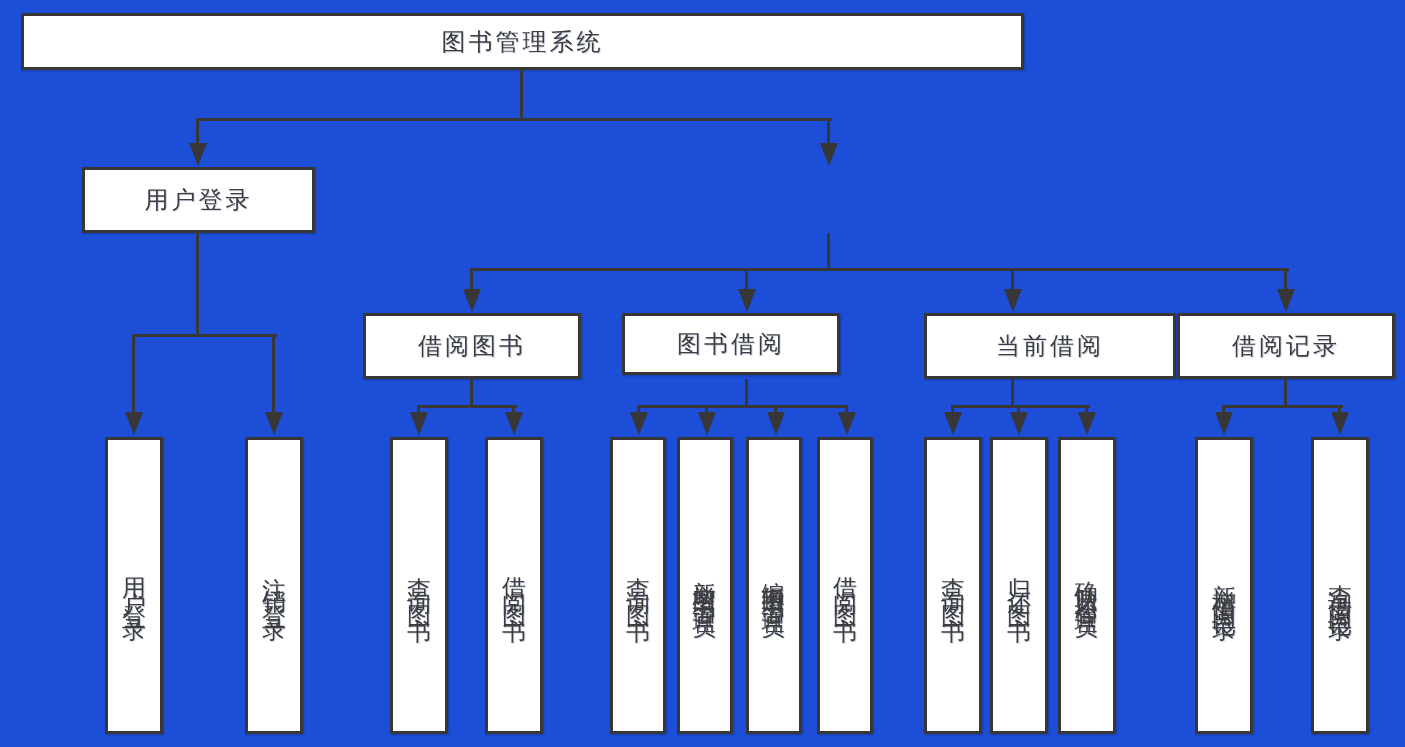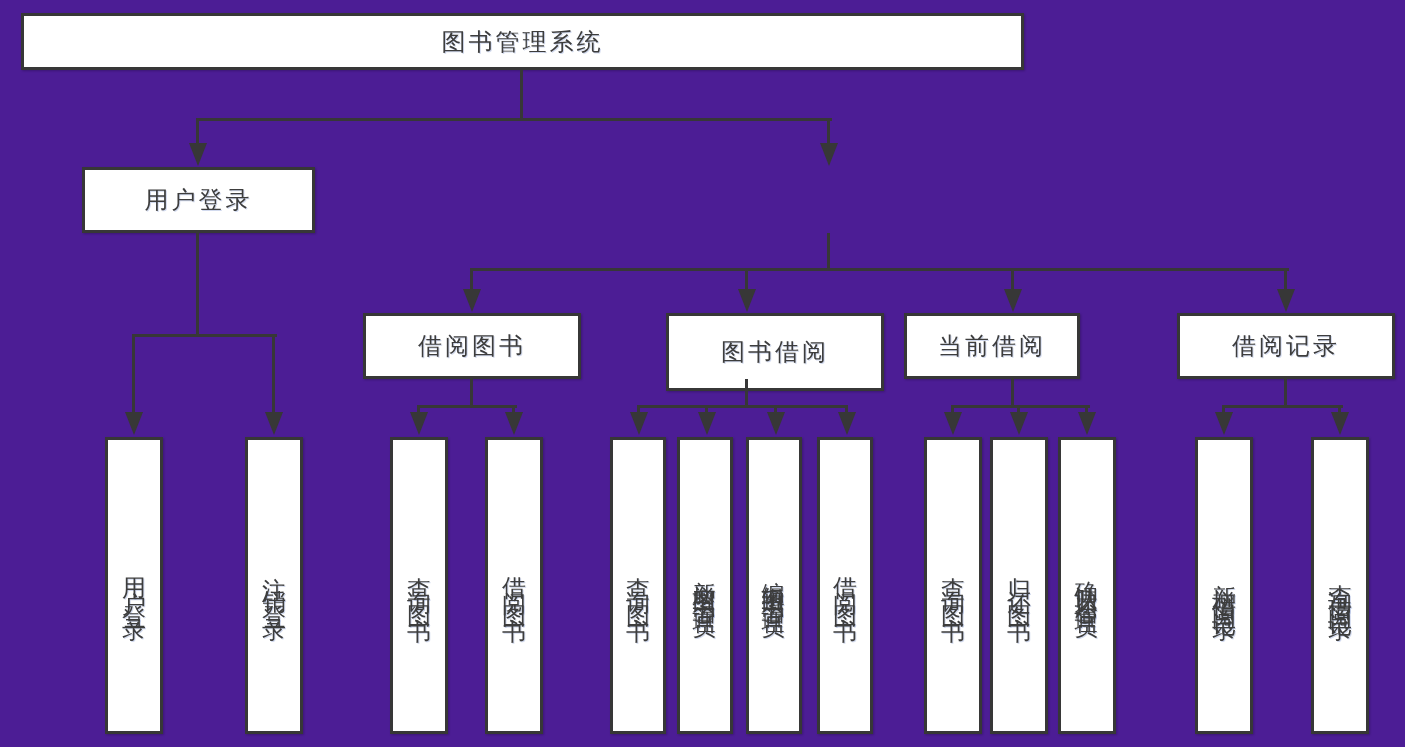--- a/index.html
+++ b/index.html
@@ -4,21 +4,21 @@
 <style>
   html, body {
     margin: 0;
     padding: 0;
     background: #ffffff;
   }
   .stage {
     position: relative;
     width: 1405px;
     height: 747px;
-    background: #4c1d95;
+    background: #1d4ed8;
     overflow: hidden;
     font-family: "DejaVu Sans", "Liberation Sans", sans-serif;
   }
   
   .node {
     position: absolute;
     box-sizing: border-box;
     border: 3px solid #373737;
     background: #ffffff;
     display: flex;
@@ -99,24 +99,24 @@
   <div class="vl" style="left:1011px;top:268px;height:24px"></div>
   <div class="vl" style="left:1284px;top:268px;height:24px"></div>
   <div class="ar" style="left:463px;top:289px"></div>
   <div class="ar" style="left:738px;top:289px"></div>
   <div class="ar" style="left:1004px;top:289px"></div>
   <div class="ar" style="left:1277px;top:289px"></div>
 
   <div class="node h" style="left:363px;top:313px;width:218px;height:66px">
     <span>借阅图书</span>
   </div>
-  <div class="node h" style="left:666px;top:313px;width:218px;height:78px">
+  <div class="node h" style="left:622px;top:313px;width:218px;height:62px">
     <span>图书借阅</span>
   </div>
-  <div class="node h" style="left:904px;top:313px;width:176px;height:66px">
+  <div class="node h" style="left:924px;top:313px;width:252px;height:66px">
     <span>当前借阅</span>
   </div>
   <div class="node h" style="left:1177px;top:313px;width:218px;height:66px">
     <span>借阅记录</span>
   </div>
 
   <div class="vl" style="left:470px;top:379px;height:29px"></div>
   <div class="hl" style="left:417px;top:405px;width:100px"></div>
   <div class="vl" style="left:417px;top:405px;height:10px"></div>
   <div class="vl" style="left:512px;top:405px;height:10px"></div>

